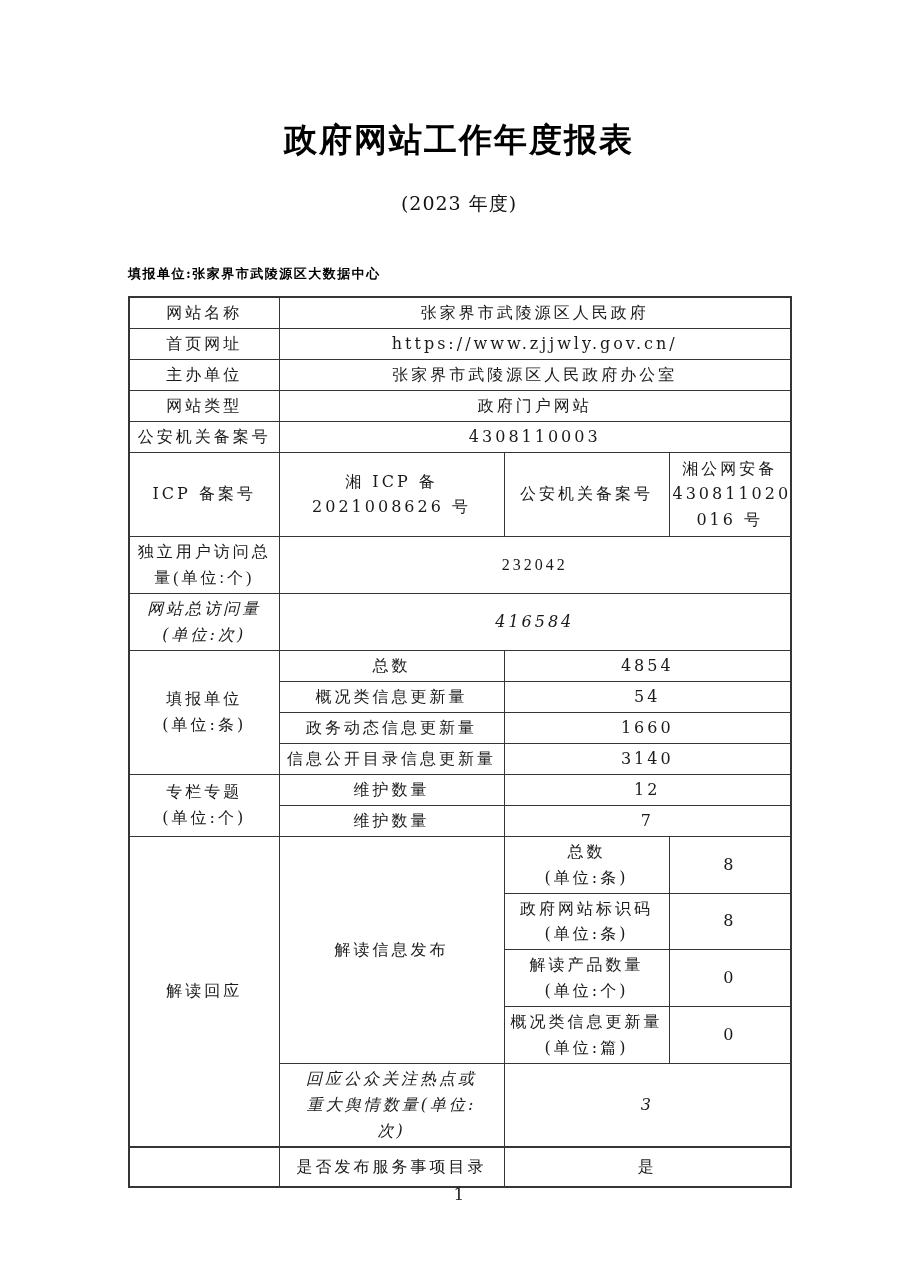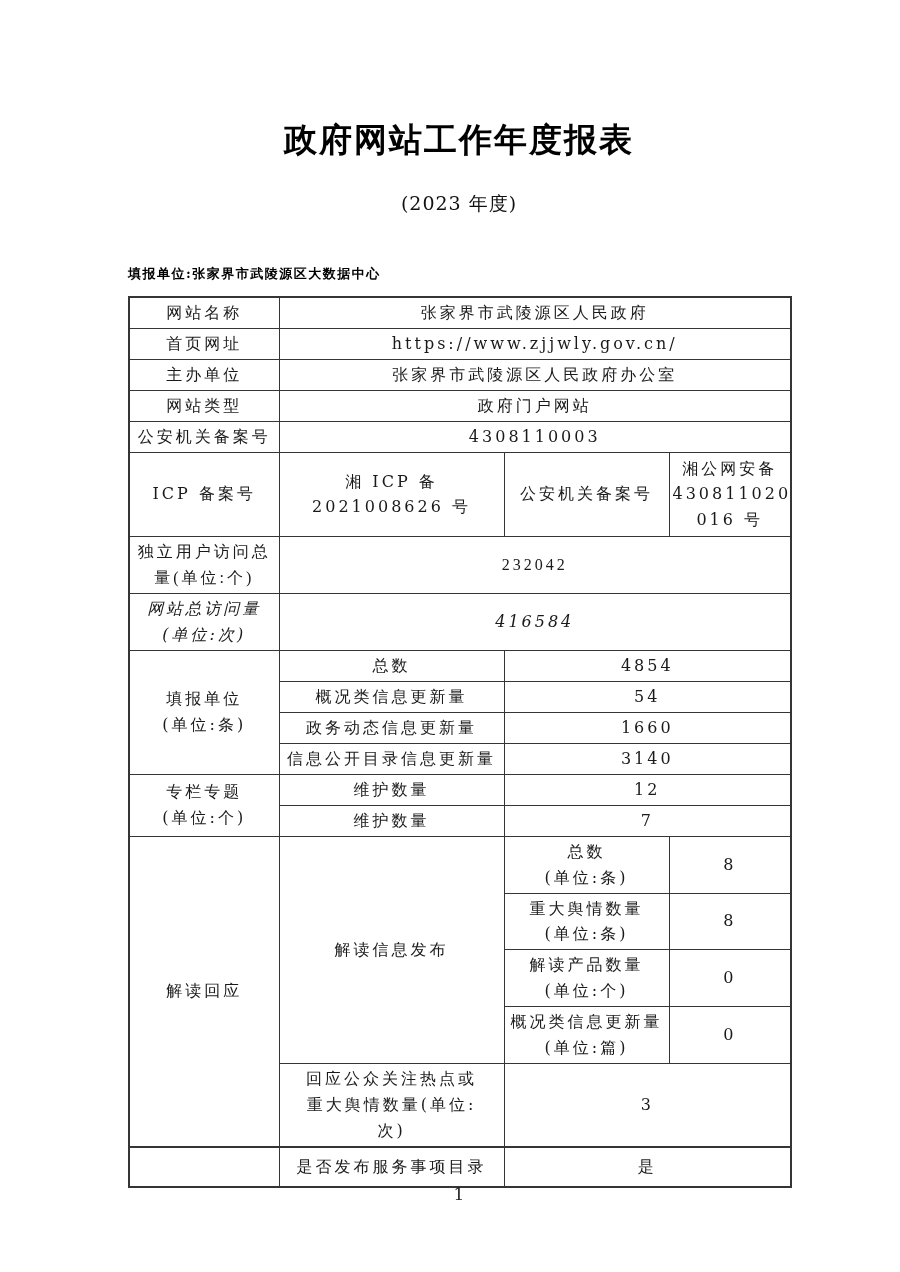--- a/index.html
+++ b/index.html
@@ -29,21 +29,21 @@
   table.report td {
     border:1px solid #353535; text-align:center; vertical-align:middle;
     font-size:16px; letter-spacing:3px; line-height:1.62; color:#1a1a1a;
     padding:2px 3px; white-space:pre-line; overflow:hidden;
   }
   tr.h31 { height:31px; }
   tr.h84 { height:84px; }
   tr.h57 { height:57px;font-family:Liberation Serif, serif; }
   tr.h56 { height:56px;font-style:italic; }
   tr.h52 { height:52px; }
-  tr.h75 { height:75px; }
+  tr.h75 { height:75px;font-style:italic; }
   tr.h35 { height:40px; }
   tr.thick-top td { border-top:2px solid #353535; }
   .pagenum {
     position:absolute; top:1184px; left:128px; width:662px; text-align:center;
     font-size:17px; color:#222;
   }
 </style>
 </head>
 <body>
 
@@ -131,21 +131,21 @@
       </tr>
 
       <tr class="h52">
         <td rowspan="5">解读回应</td>
         <td rowspan="4">解读信息发布</td>
         <td>总数
 (单位:条)</td>
         <td>8</td>
       </tr>
       <tr class="h52">
-        <td>重大舆情数量
+        <td>政府网站标识码
 (单位:条)</td>
         <td>8</td>
       </tr>
       <tr class="h52">
         <td>解读产品数量
 (单位:个)</td>
         <td>0</td>
       </tr>
       <tr class="h52">
         <td>概况类信息更新量

